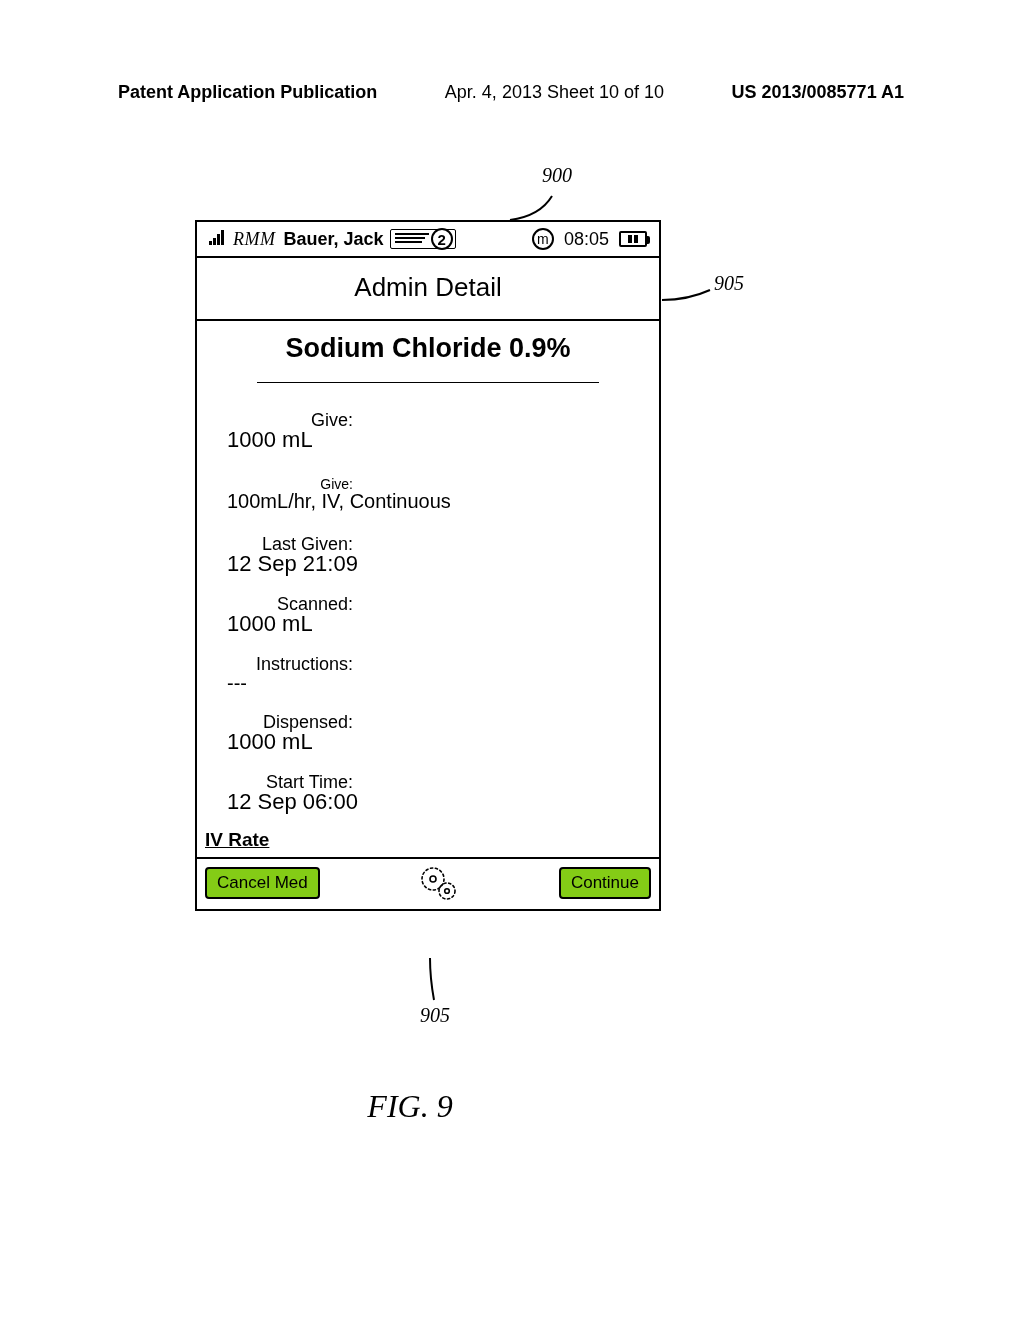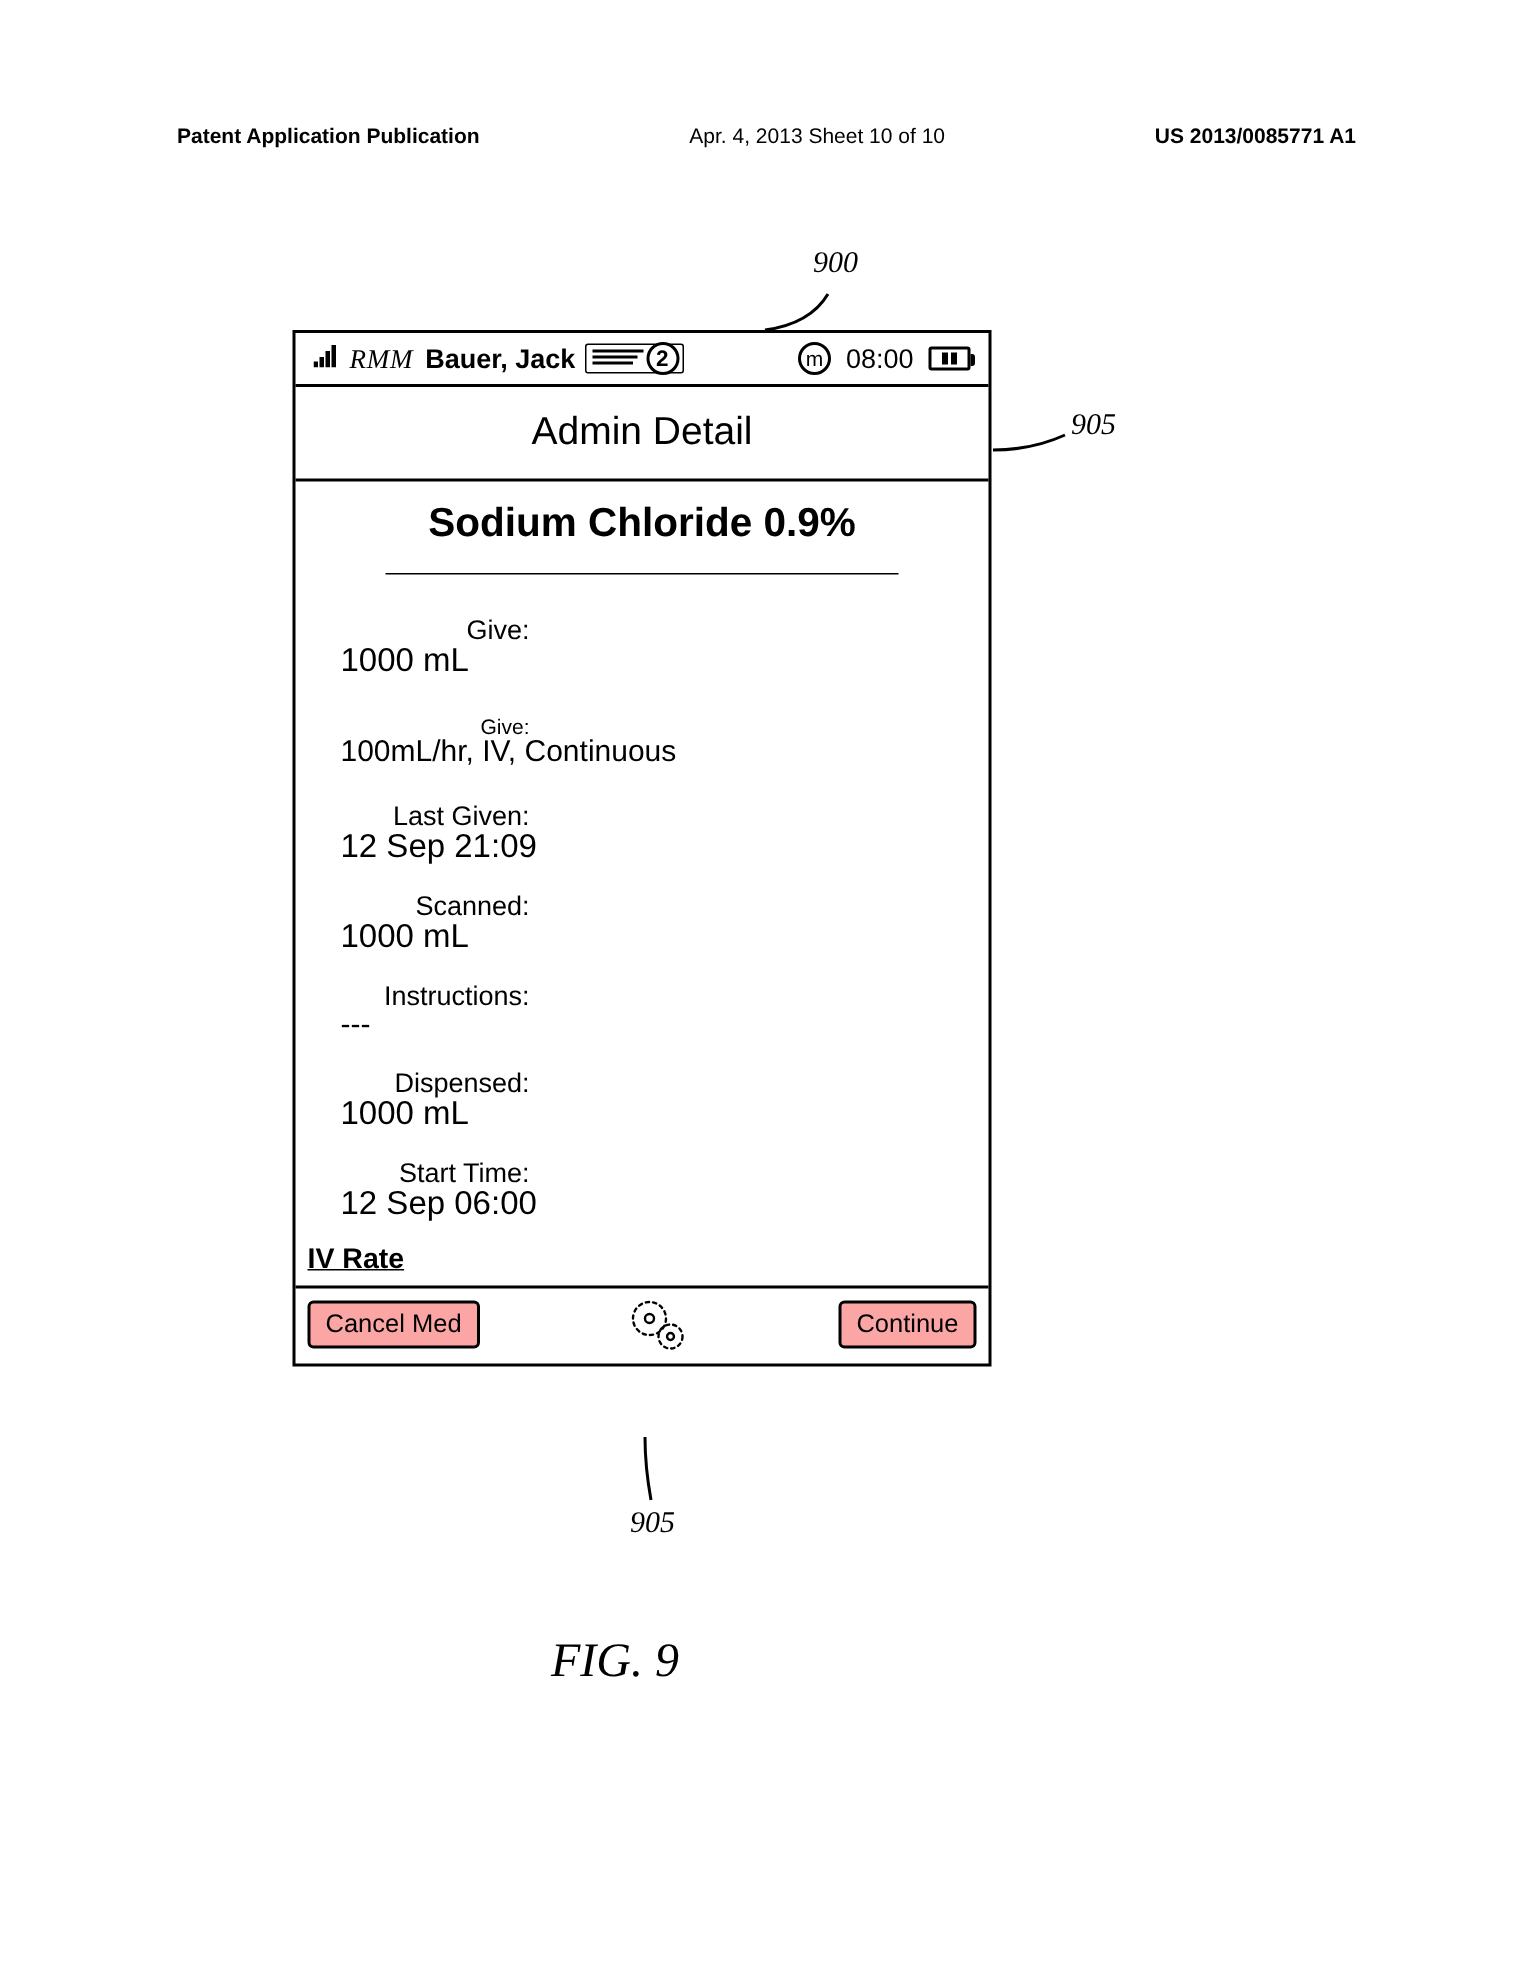--- a/index.html
+++ b/index.html
@@ -1,20 +1,20 @@
 <!DOCTYPE html>
 <html><head>
 <meta charset="utf-8">
 <style>
   * { box-sizing: border-box; margin: 0; padding: 0; }
   html, body { width: 1024px; height: 1320px; background: #fff; font-family: Arial, Helvetica, sans-serif; color: #000; }
   .page { position: relative; width: 1024px; height: 1320px; }
 
   
-  .pat-header { position: absolute; top: 82px; left: 118px; right: 120px; display: flex; justify-content: space-between; font-size: 14px; }
+  .pat-header { position: absolute; top: 82px; left: 118px; right: 120px; display: flex; justify-content: space-between; font-size: 18px; }
   .pat-header .left { font-weight: bold; }
   .pat-header .mid { font-weight: normal; }
   .pat-header .right { font-weight: bold; }
 
   
   .device-wrap { position: absolute; top: 220px; left: 195px; width: 466px; }
   .device { border: 2.5px solid #000; width: 466px; }
 
   
   .statusbar { display: flex; align-items: center; height: 34px; padding: 0 12px; gap: 6px; }
@@ -51,21 +51,21 @@
   .drow .lbl { width: 132px; text-align: right; padding-right: 6px; font-size: 18px; }
   .drow .lbl.sup { font-size: 14px; align-self: flex-start; padding-top: 2px; }
   .drow .val { font-size: 22px; }
   .drow .val.small { font-size: 20px; }
   .drow.tight { margin-bottom: 20px; }
 
   .ivrate { padding: 0 8px 6px; font-size: 19px; font-weight: bold; text-decoration: underline; }
 
   
   .bottombar { display: flex; align-items: center; justify-content: space-between; padding: 6px 8px 8px; }
-  .btn { border: 2px solid #000; border-radius: 4px; padding: 4px 10px; font-size: 17px; background: #fca5a5; }
+  .btn { border: 2px solid #000; border-radius: 4px; padding: 4px 10px; font-size: 17px; background: #84cc16; }
   .gears { width: 44px; height: 36px; position: relative; }
 
   
   .callout { position: absolute; font-family: "Times New Roman", serif; font-style: italic; font-size: 20px; }
   .c900 { top: 164px; left: 542px; }
   .c905a { top: 272px; left: 714px; }
   .c905b { top: 1004px; left: 420px; }
   .figlabel { position: absolute; top: 1088px; width: 820px; text-align: center; font-family: Liberation Serif, serif; font-style: italic; font-size: 32px; }
 
   
@@ -112,21 +112,21 @@
         <span class="pill">
           <span class="bars">
               <span></span>
               <span></span>
               <span></span>
             </span>
           <span class="circled">2</span>
         </span>
         <span class="spacer"></span>
         <span class="m-circle">m</span>
-        <span class="clock">08:00</span>
+        <span class="clock">08:05</span>
         <span class="battery">
             <i></i>
             <i></i>
           </span>
       </div>
 
       <div class="hr"></div>
 
       <div class="title-row">Admin Detail</div>
 

